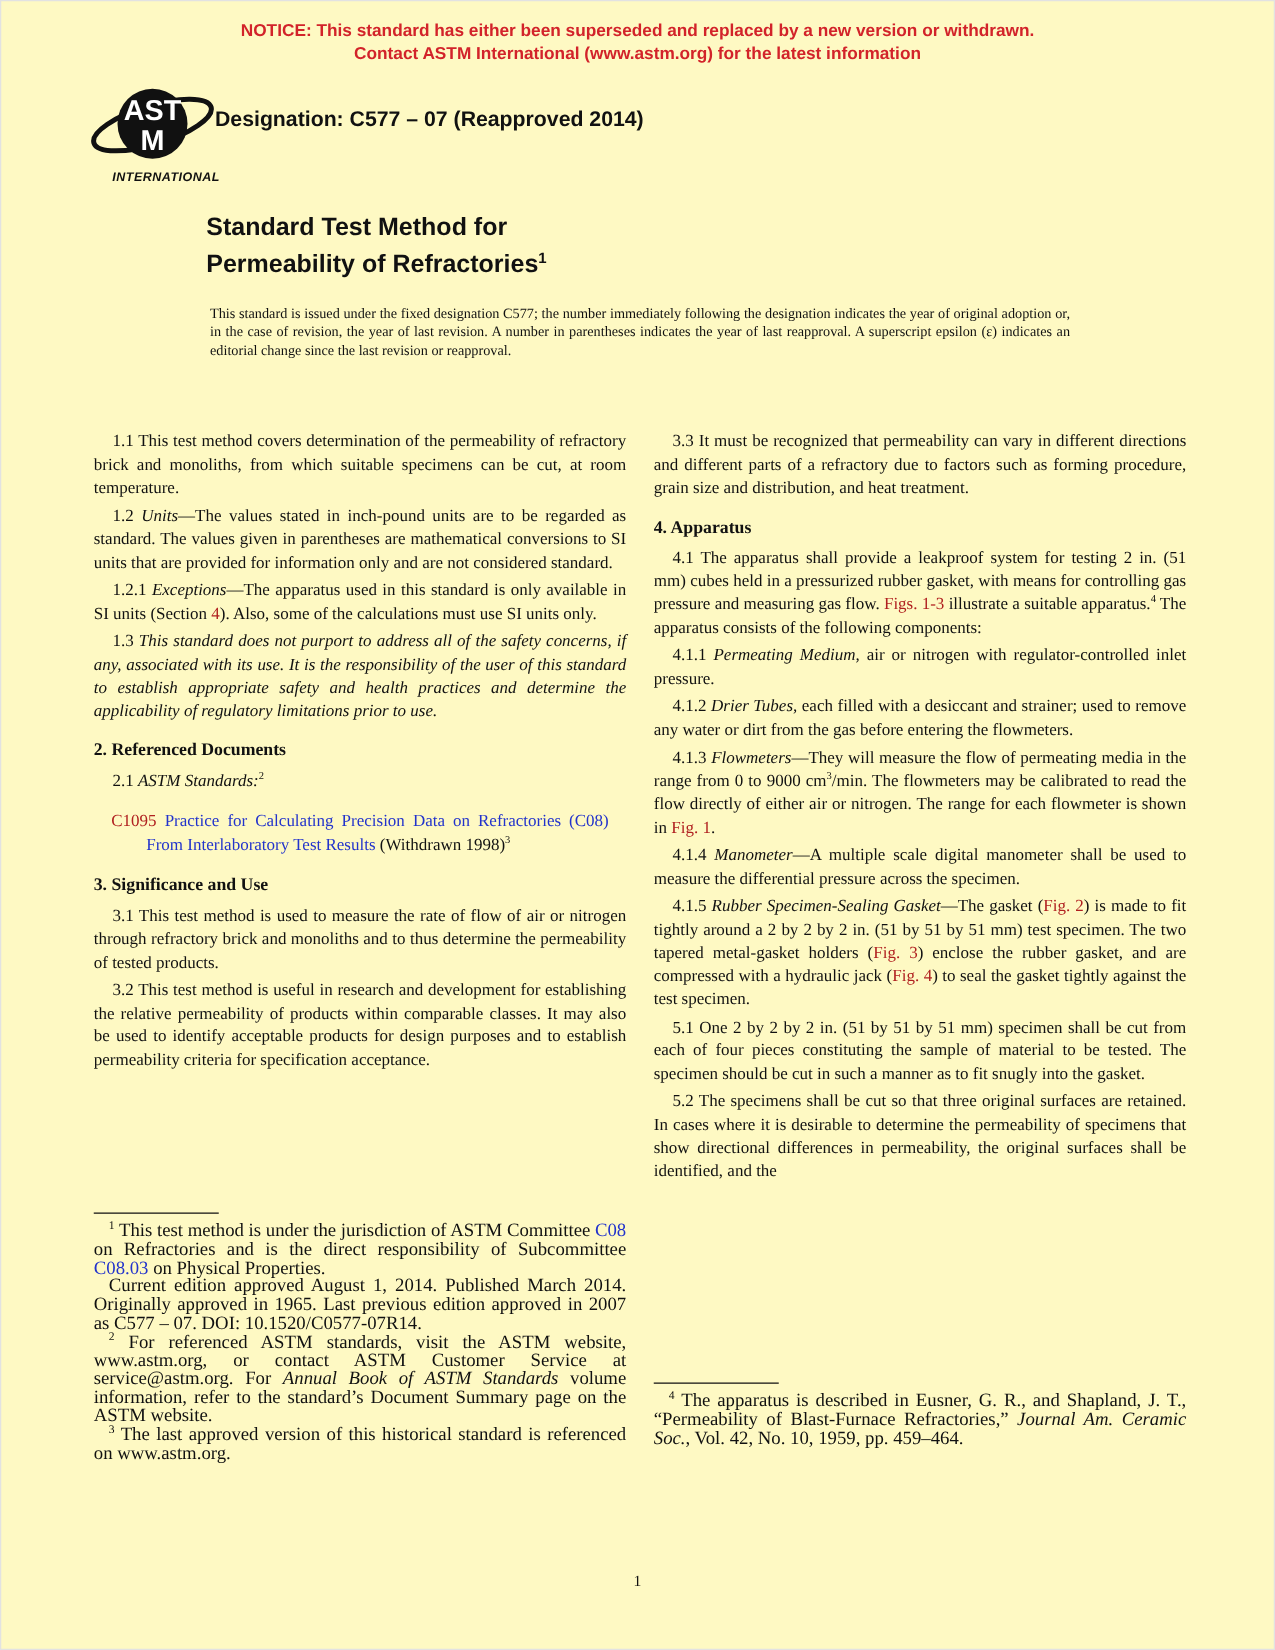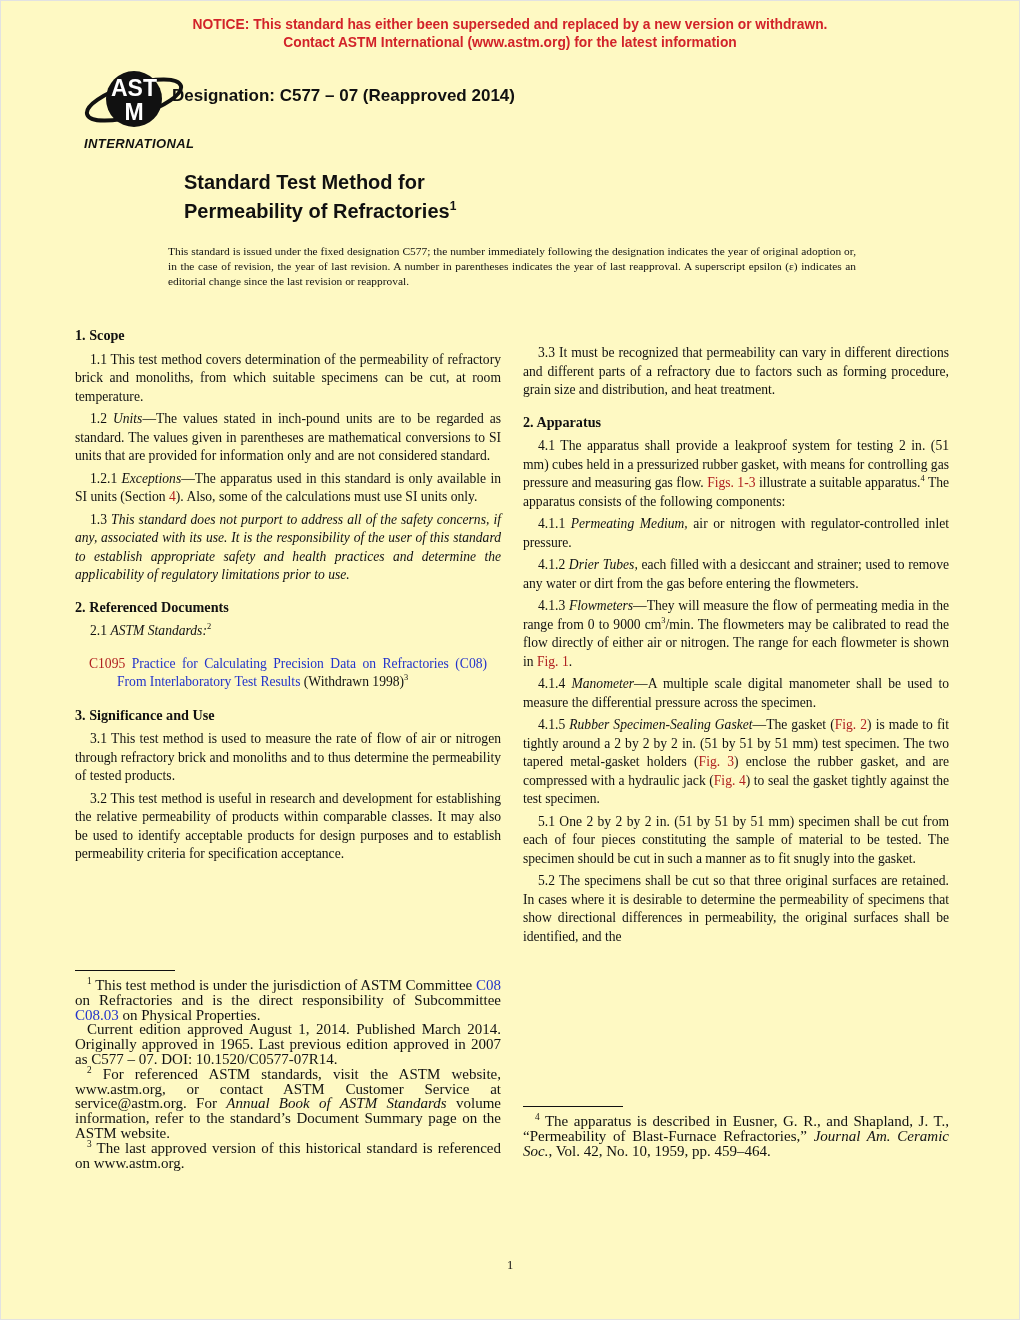--- a/index.html
+++ b/index.html
@@ -9,35 +9,35 @@
     overflow:hidden; box-shadow:inset 0 0 0 1px #e2e2e2;
   }
   
   .notice {
     position:absolute; top:16px; left:0; width:100%;
     text-align:center; color:var(--notice-red,#d2232a);
     font-family:"Liberation Sans","DejaVu Sans",sans-serif;
     font-weight:bold; font-size:13.8px; line-height:18px;
   }
   
-  .logo { position:absolute; left:84px; top:66px; width:104px; text-align:center; }
+  .logo { position:absolute; left:72px; top:66px; width:104px; text-align:center; }
   .logo-sub {
     font-family:"Liberation Sans","DejaVu Sans",sans-serif;
-    font-weight:bold; font-style:italic; font-size:13px; letter-spacing:0.4px;
+    font-weight:bold; font-style:italic; font-size:10px; letter-spacing:0.4px;
     margin-top:-6px; color:#111; text-align:right;
   }
   
   .designation {
     position:absolute; left:172px; top:86px;
     font-family:"Liberation Sans","DejaVu Sans",sans-serif;
     font-weight:bold; font-size:17px; color:#111;
   }
   
   .title-block {
-    position:absolute; left:184px; top:170px;
+    position:absolute; left:165px; top:170px;
     font-family:"Liberation Sans","DejaVu Sans",sans-serif;
     font-weight:bold; font-size:20px; line-height:24px; color:#111;
   }
   .title-block sup { font-size:12px; }
   
   .intro {
     position:absolute; left:168px; top:244px; width:688px;
     font-size:11.4px; line-height:15.2px; text-align:justify;
   }
   
@@ -91,21 +91,20 @@
   <div class="designation">Designation: C577 – 07 (Reapproved 2014)</div>
 
   <div class="title-block">
     <div>Standard Test Method for</div>
     <div><span>Permeability of Refractories</span><sup>1</sup></div>
   </div>
 
   <div class="intro">This standard is issued under the fixed designation C577; the number immediately following the designation indicates the year of original adoption or, in the case of revision, the year of last revision. A number in parentheses indicates the year of last reapproval. A superscript epsilon (ε) indicates an editorial change since the last revision or reapproval.</div>
 
   <div class="col col-left-content">
-      <div class="sec-heading">1.  Scope</div>
       <p class="para"><span>1.1 This test method covers determination of the permeability of refractory brick and monoliths, from which suitable specimens can be cut, at room temperature.</span></p>
       <p class="para"><span>1.2 </span><span class="s-i">Units</span><span>—The values stated in inch-pound units are to be regarded as standard. The values given in parentheses are mathematical conversions to SI units that are provided for information only and are not considered standard.</span></p>
       <p class="para"><span>1.2.1 </span><span class="s-i">Exceptions</span><span>—The apparatus used in this standard is only available in SI units (Section </span><span class="s-red">4</span><span>). Also, some of the calculations must use SI units only.</span></p>
       <p class="para"><span>1.3 </span><span class="s-i">This standard does not purport to address all of the safety concerns, if any, associated with its use. It is the responsibility of the user of this standard to establish appropriate safety and health practices and determine the applicability of regulatory limitations prior to use.</span></p>
       <div class="sec-heading">2.  Referenced Documents</div>
       <p class="para"><span>2.1 </span><span class="s-i">ASTM Standards:</span><span class="s-sup">2</span></p>
       <p class="ref"><span class="s-red">C1095</span><span> </span><span class="s-blue">Practice for Calculating Precision Data on Refractories (C08) From Interlaboratory Test Results</span><span> (Withdrawn 1998)</span><span class="s-sup">3</span></p>
       <div class="sec-heading">3.  Significance and Use</div>
       <p class="para"><span>3.1 This test method is used to measure the rate of flow of air or nitrogen through refractory brick and monoliths and to thus determine the permeability of tested products.</span></p>
       <p class="para"><span>3.2 This test method is useful in research and development for establishing the relative permeability of products within comparable classes. It may also be used to identify acceptable products for design purposes and to establish permeability criteria for specification acceptance.</span></p>
@@ -116,21 +115,21 @@
     <div>
         <p class="fn"><span class="s-sup">1</span><span> This test method is under the jurisdiction of ASTM Committee </span><span class="s-blue">C08</span><span> on Refractories and is the direct responsibility of Subcommittee </span><span class="s-blue">C08.03</span><span> on Physical Properties.</span></p>
         <p class="fn"><span>Current edition approved August 1, 2014. Published March 2014. Originally approved in 1965. Last previous edition approved in 2007 as C577 – 07. DOI: 10.1520/C0577-07R14.</span></p>
         <p class="fn"><span class="s-sup">2</span><span> For referenced ASTM standards, visit the ASTM website, www.astm.org, or contact ASTM Customer Service at service@astm.org. For </span><span class="s-i">Annual Book of ASTM Standards</span><span> volume information, refer to the standard’s Document Summary page on the ASTM website.</span></p>
         <p class="fn"><span class="s-sup">3</span><span> The last approved version of this historical standard is referenced on www.astm.org.</span></p>
       </div>
   </div>
 
   <div class="col col-right-content">
       <p class="para"><span>3.3 It must be recognized that permeability can vary in different directions and different parts of a refractory due to factors such as forming procedure, grain size and distribution, and heat treatment.</span></p>
-      <div class="sec-heading">2.  Apparatus</div>
+      <div class="sec-heading">4.  Apparatus</div>
       <p class="para"><span>4.1 The apparatus shall provide a leakproof system for testing 2 in. (51 mm) cubes held in a pressurized rubber gasket, with means for controlling gas pressure and measuring gas flow. </span><span class="s-red">Figs. 1-3</span><span> illustrate a suitable apparatus.</span><span class="s-sup">4</span><span> The apparatus consists of the following components:</span></p>
       <p class="para"><span>4.1.1 </span><span class="s-i">Permeating Medium,</span><span> air or nitrogen with regulator-controlled inlet pressure.</span></p>
       <p class="para"><span>4.1.2 </span><span class="s-i">Drier Tubes,</span><span> each filled with a desiccant and strainer; used to remove any water or dirt from the gas before entering the flowmeters.</span></p>
       <p class="para"><span>4.1.3 </span><span class="s-i">Flowmeters</span><span>—They will measure the flow of permeating media in the range from 0 to 9000 cm</span><span class="s-sup">3</span><span>/min. The flowmeters may be calibrated to read the flow directly of either air or nitrogen. The range for each flowmeter is shown in </span><span class="s-red">Fig. 1</span><span>.</span></p>
       <p class="para"><span>4.1.4 </span><span class="s-i">Manometer</span><span>—A multiple scale digital manometer shall be used to measure the differential pressure across the specimen.</span></p>
       <p class="para"><span>4.1.5 </span><span class="s-i">Rubber Specimen-Sealing Gasket</span><span>—The gasket (</span><span class="s-red">Fig. 2</span><span>) is made to fit tightly around a 2 by 2 by 2 in. (51 by 51 by 51 mm) test specimen. The two tapered metal-gasket holders (</span><span class="s-red">Fig. 3</span><span>) enclose the rubber gasket, and are compressed with a hydraulic jack (</span><span class="s-red">Fig. 4</span><span>) to seal the gasket tightly against the test specimen.</span></p>
       <p class="para"><span>5.1 One 2 by 2 by 2 in. (51 by 51 by 51 mm) specimen shall be cut from each of four pieces constituting the sample of material to be tested. The specimen should be cut in such a manner as to fit snugly into the gasket.</span></p>
       <p class="para"><span>5.2 The specimens shall be cut so that three original surfaces are retained. In cases where it is desirable to determine the permeability of specimens that show directional differences in permeability, the original surfaces shall be identified, and the</span></p>
     </div>
 

